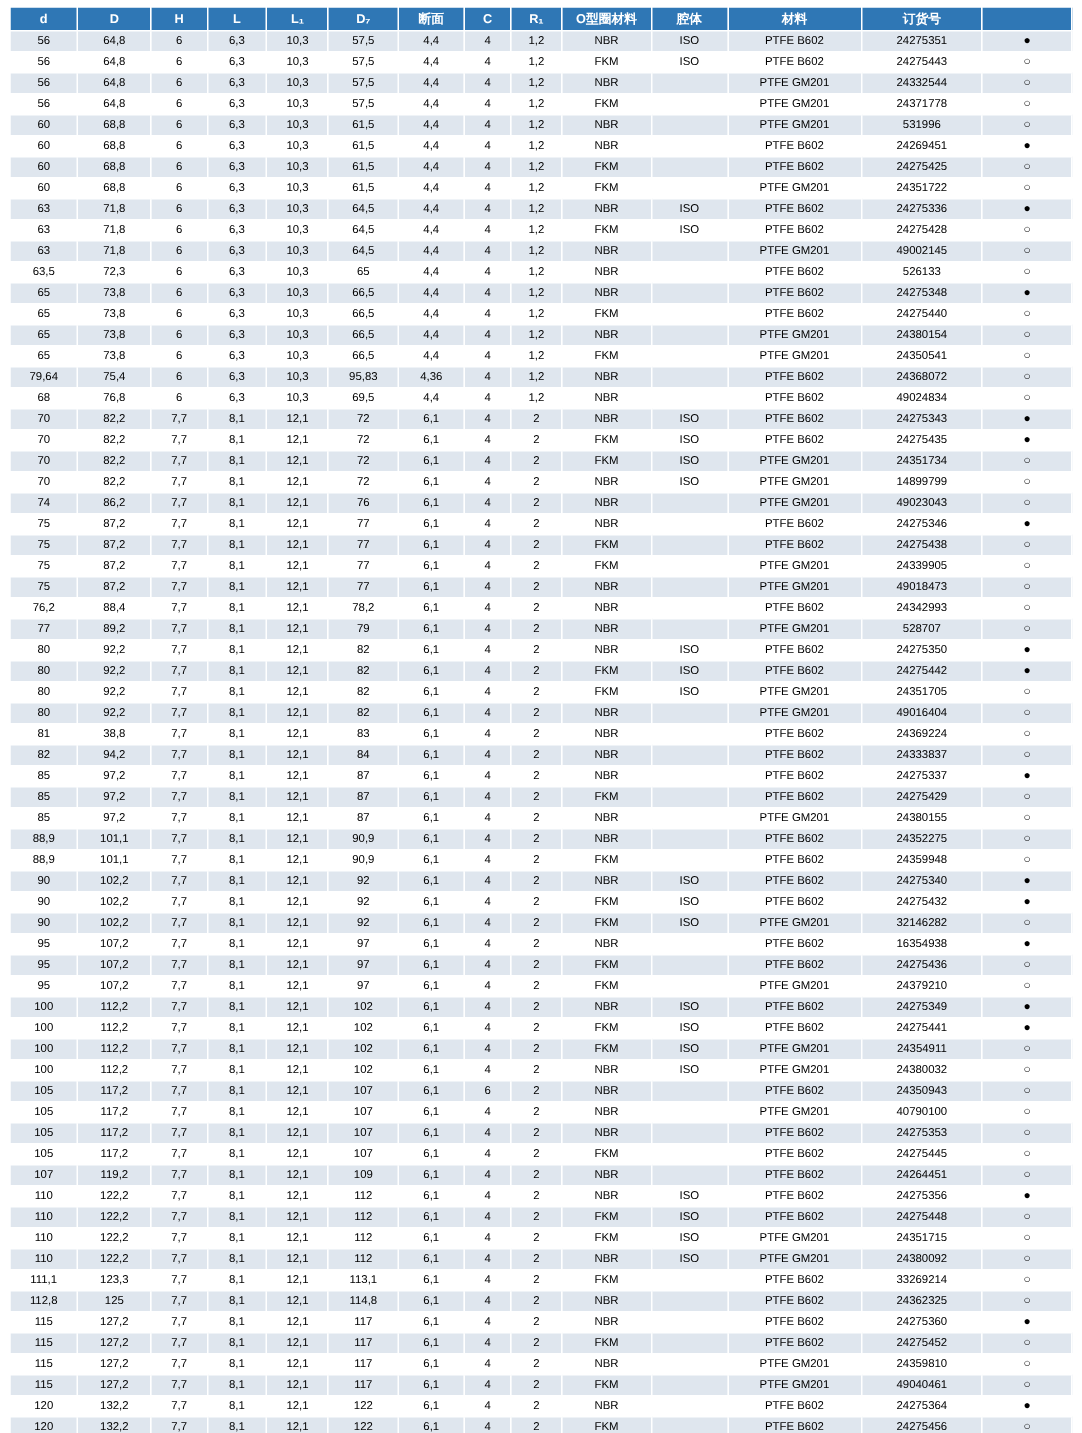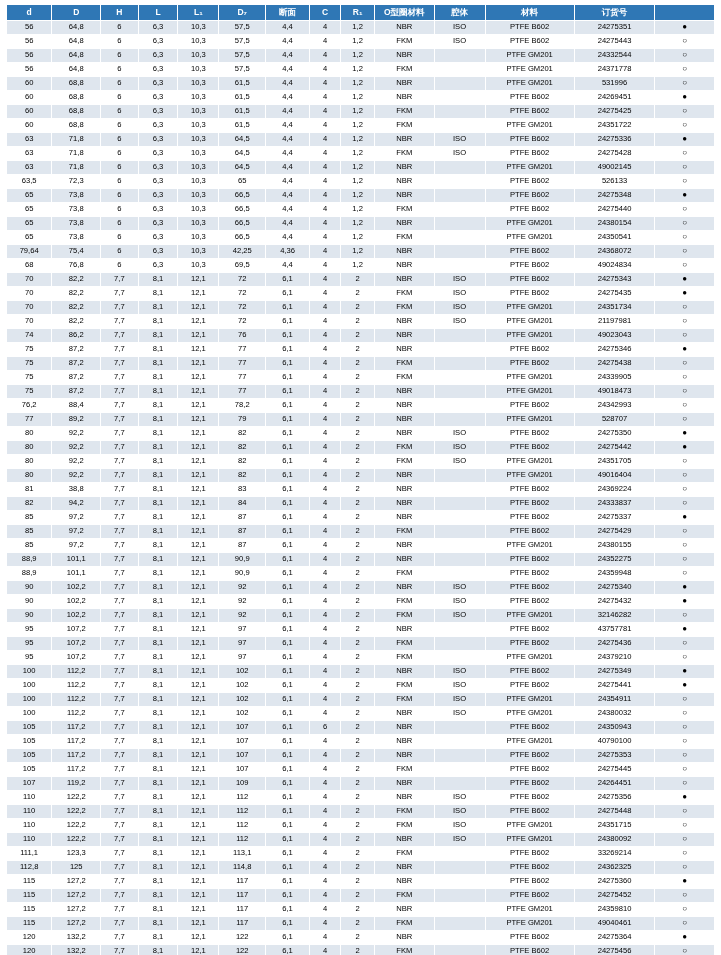--- a/index.html
+++ b/index.html
@@ -357,21 +357,21 @@
           <td>PTFE GM201</td>
           <td>24350541</td>
           <td class="mark"><span class="dot-open">○</span></td>
         </tr>
         <tr class="r-odd">
           <td>79,64</td>
           <td>75,4</td>
           <td>6</td>
           <td>6,3</td>
           <td>10,3</td>
-          <td>42,25</td>
+          <td>95,83</td>
           <td>4,36</td>
           <td>4</td>
           <td>1,2</td>
           <td>NBR</td>
           <td></td>
           <td>PTFE B602</td>
           <td>24368072</td>
           <td class="mark"><span class="dot-open">○</span></td>
         </tr>
         <tr class="r-even">
@@ -444,21 +444,21 @@
           <td>7,7</td>
           <td>8,1</td>
           <td>12,1</td>
           <td>72</td>
           <td>6,1</td>
           <td>4</td>
           <td>2</td>
           <td>NBR</td>
           <td>ISO</td>
           <td>PTFE GM201</td>
-          <td>21197981</td>
+          <td>14899799</td>
           <td class="mark"><span class="dot-open">○</span></td>
         </tr>
         <tr class="r-odd">
           <td>74</td>
           <td>86,2</td>
           <td>7,7</td>
           <td>8,1</td>
           <td>12,1</td>
           <td>76</td>
           <td>6,1</td>
@@ -796,21 +796,21 @@
           <td>7,7</td>
           <td>8,1</td>
           <td>12,1</td>
           <td>97</td>
           <td>6,1</td>
           <td>4</td>
           <td>2</td>
           <td>NBR</td>
           <td></td>
           <td>PTFE B602</td>
-          <td>43757781</td>
+          <td>16354938</td>
           <td class="mark"><span class="dot-filled">●</span></td>
         </tr>
         <tr class="r-odd">
           <td>95</td>
           <td>107,2</td>
           <td>7,7</td>
           <td>8,1</td>
           <td>12,1</td>
           <td>97</td>
           <td>6,1</td>

